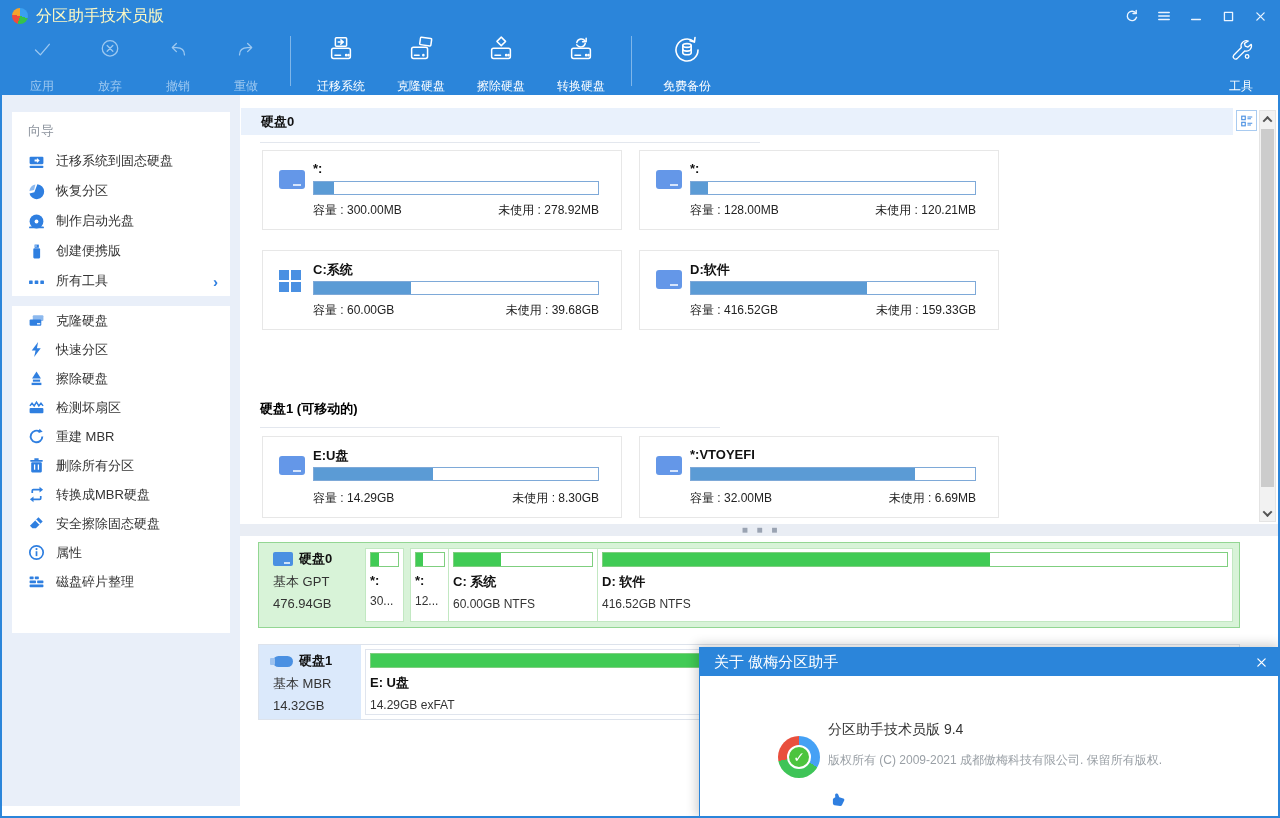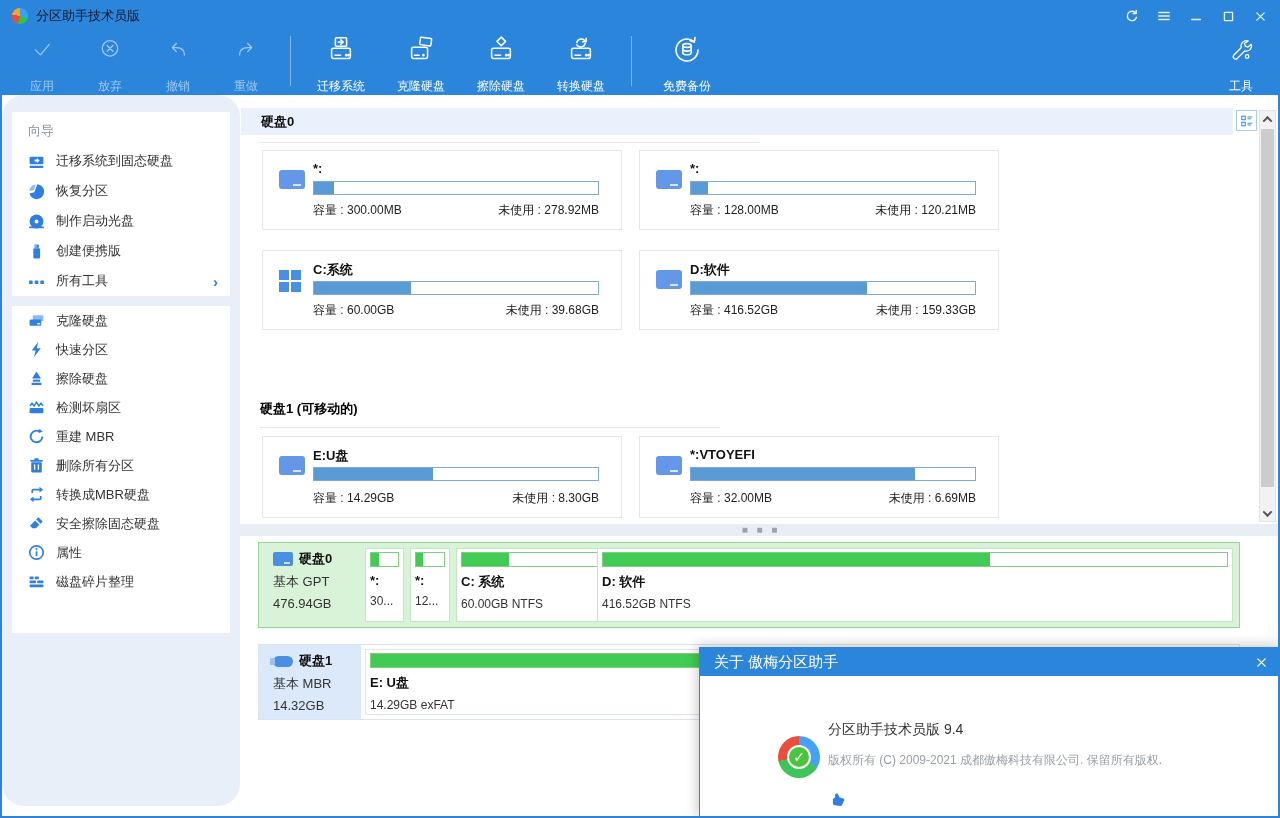--- a/index.html
+++ b/index.html
@@ -7,34 +7,34 @@
   body { font-family:"Liberation Sans","DejaVu Sans",sans-serif; }
   .window {
     position:relative; width:1280px; height:818px; background:#ffffff;
     border:2px solid #2b85da; overflow:hidden; font-size:13px; color:#222;
   }
   
   .header { position:absolute; left:0; top:0; width:100%; height:93px; background:#2b85da; }
   .titlebar { position:absolute; left:0; top:0; width:100%; height:28px; display:flex; align-items:center; }
   .app-logo { width:16px; height:16px; border-radius:50%; margin:0 8px 0 10px;
     background:conic-gradient(#3aa0f0 0 30%, #35c24a 30% 55%, #ef4b3c 55% 78%, #f5a32c 78% 100%); }
-  .app-title { color:#0f172a; font-size:13px; }
+  .app-title { color:#fef9c3; font-size:16px; }
   .win-controls { position:absolute; right:10px; top:0; height:28px; display:flex; align-items:center; gap:16px; color:#eaf4ff; }
   .wc { width:16px; height:16px; display:flex; align-items:center; justify-content:center; font-size:14px; cursor:default; }
   .toolbar { position:absolute; left:6px; top:30px; right:6px; height:62px; display:flex; align-items:flex-start; }
   .tb-item { width:68px; display:flex; flex-direction:column; align-items:center; gap:13px; padding-top:3px; }
   .tb-item .tb-ic { height:30px; display:flex; align-items:center; justify-content:center; }
   .tb-item .tb-lb { font-size:12px; }
   .tb-disabled { color:#9dc8f0; }
   .tb-enabled { color:#ffffff; width:80px; }
   .tb-sep { width:1px; height:50px; background:rgba(255,255,255,.4); margin:4px 10px 0 10px; }
   .tb-right { margin-left:auto; width:62px; color:#fff; }
   svg.ln { fill:none; stroke:currentColor; stroke-width:1.6; stroke-linecap:round; stroke-linejoin:round; }
   
-  .sidebar { position:absolute; left:0; top:93px; width:238px; bottom:10px; background:#e9eff9;border-radius:22px; }
+  .sidebar { position:absolute; left:0; top:93px; width:238px; bottom:10px; background:#e9eff9; }
   .side-card { position:absolute; left:10px; width:218px; background:#fff; }
   .side-card.c1 { top:17px; height:184px; }
   .side-card.c2 { top:211px; height:327px; }
   .side-sec-title { height:34px; line-height:38px; padding-left:16px; color:#8d949e; font-size:13px; }
   .side-item { height:30px; display:flex; align-items:center; padding-left:16px; cursor:pointer; position:relative; }
   .side-item.h29 { height:29px; }
   .side-ic { width:17px; height:17px; margin-right:11px; color:#2f7fe0; display:flex; align-items:center; justify-content:center; flex:none; }
   .side-lb { font-size:13px; color:#333; }
   .side-chev { position:absolute; right:12px; color:#2f7fe0; font-size:15px; font-weight:bold; }
   
@@ -556,21 +556,21 @@
         <div class="pname">*:</div>
         <div class="pinfo">30...</div>
       </div>
       <div class="pbox" style="left:151px; width:40px;">
         <div class="pbar">
             <div class="pfill" style="width: 24%;"></div>
           </div>
         <div class="pname">*:</div>
         <div class="pinfo">12...</div>
       </div>
-      <div class="pbox" style="left:197px; width:150px;">
+      <div class="pbox" style="left:189px; width:150px;">
         <div class="pbar">
             <div class="pfill" style="width: 34%;"></div>
           </div>
         <div class="pname">C: 系统</div>
         <div class="pinfo">60.00GB NTFS</div>
       </div>
       <div class="pbox" style="left:338px; width:636px;">
         <div class="pbar">
             <div class="pfill" style="width: 62%;"></div>
           </div>

